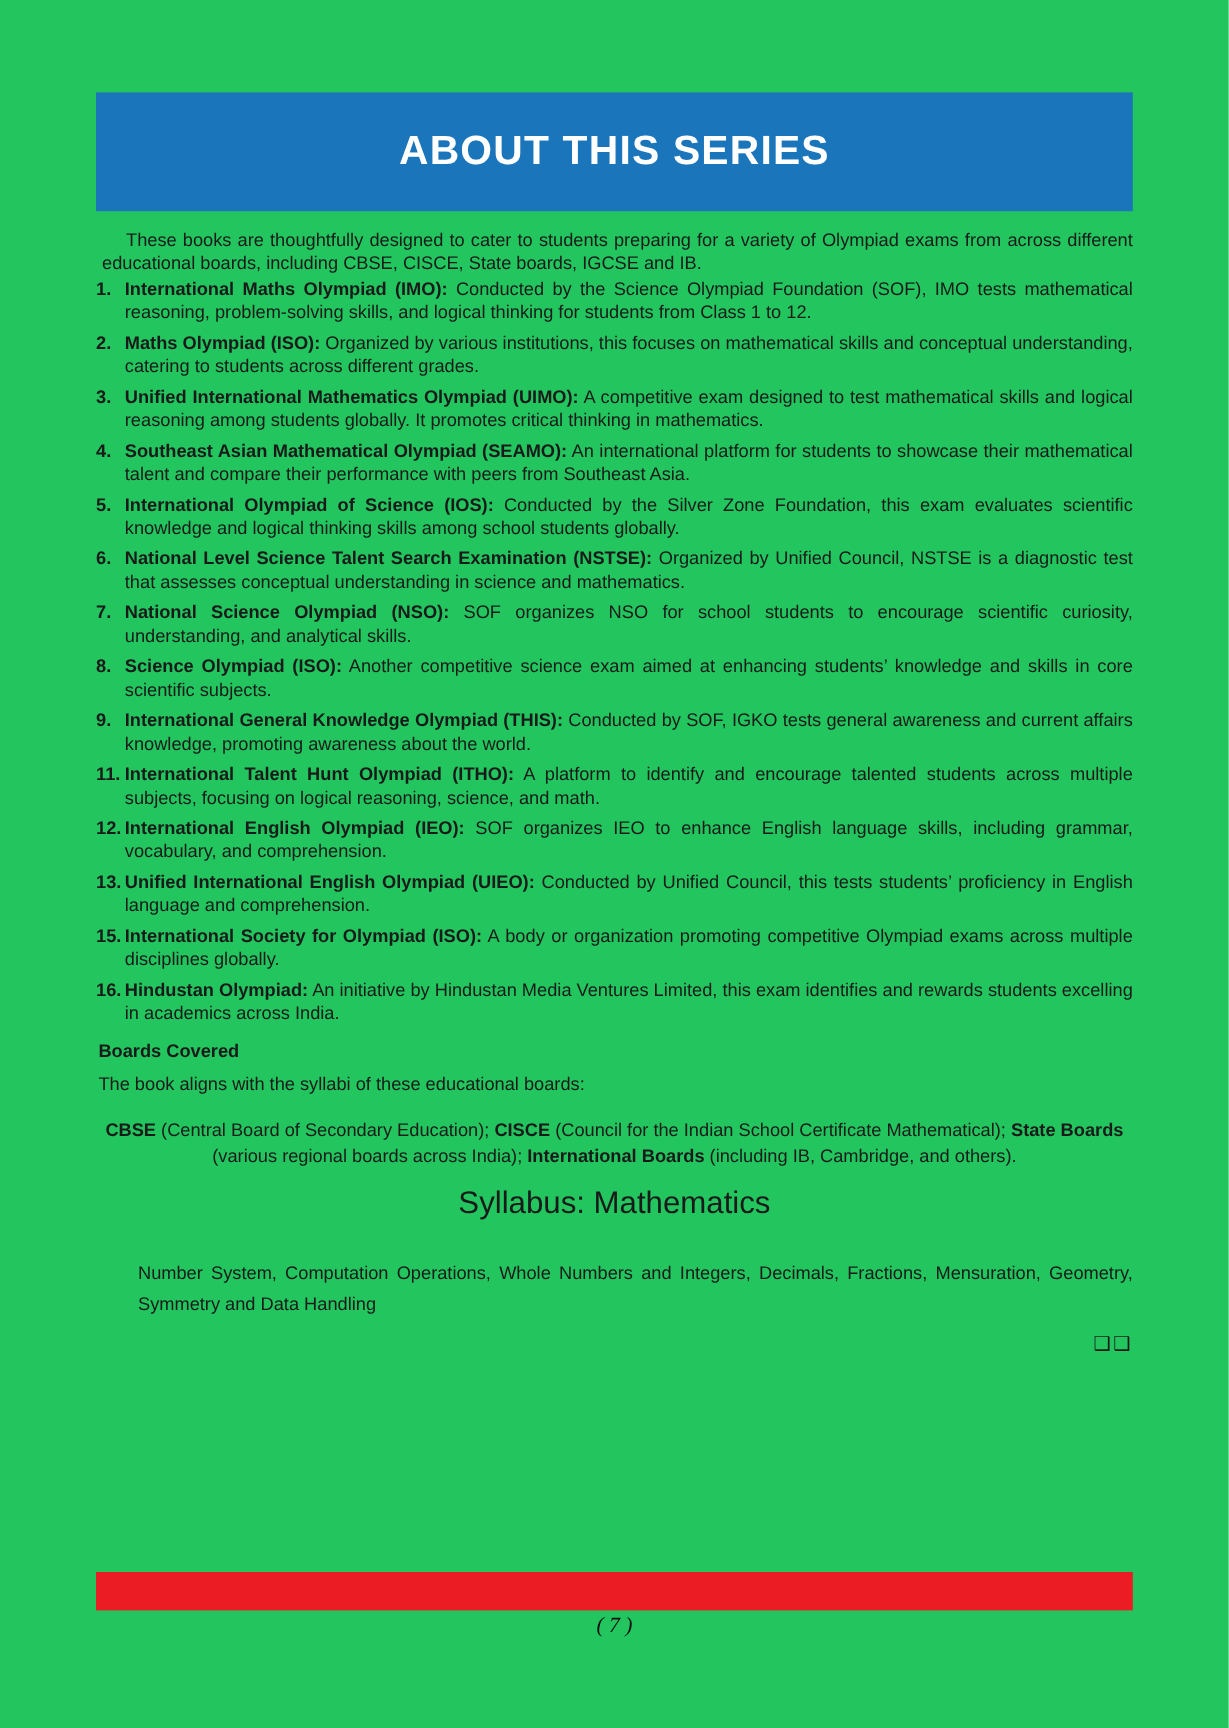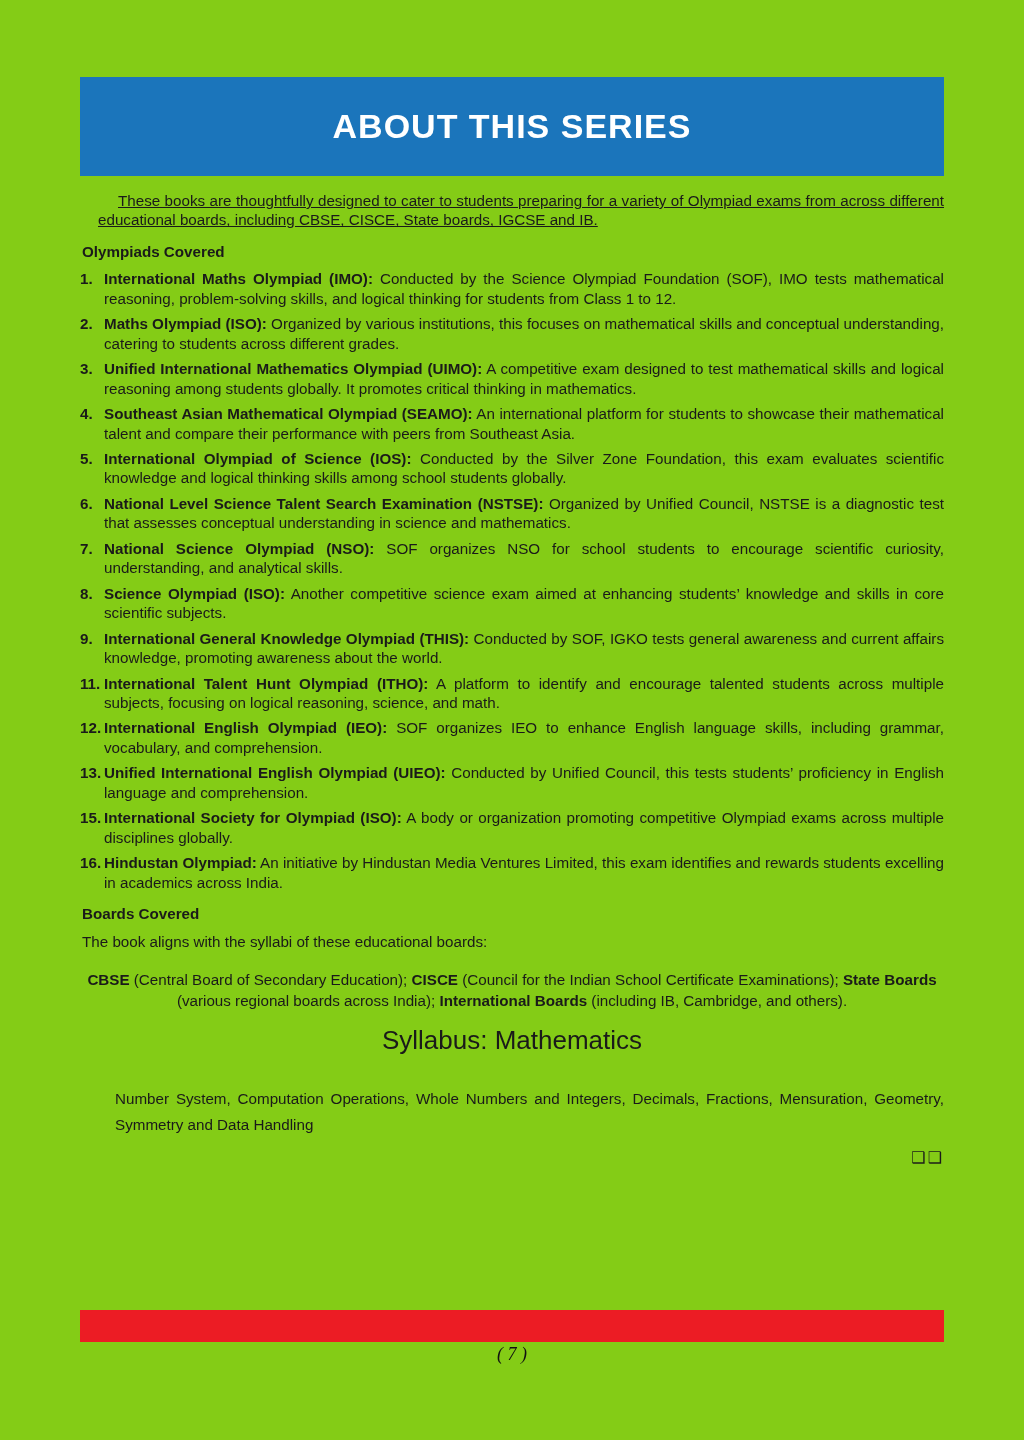--- a/index.html
+++ b/index.html
@@ -1,21 +1,21 @@
 <!DOCTYPE html>
 <html style="--banner-blue: #1B75BB; --band-red: #EC1C24; --text: #1A1A1A;"><head>
 <meta charset="utf-8">
 <style>
   html, body { margin: 0; padding: 0; background: #ffffff; }
   .page {
     position: relative;
     width: 1024px;
     height: 1440px;
     margin: 0 auto;
-    background: #84cc16;
+    background: #22c55e;
     font-family: "Liberation Sans", sans-serif;
     color: var(--text, #1a1a1a);
     overflow: hidden;
   }
   .content { padding: 0 80px; }
 
   .banner {
     margin-top: 77px;
     height: 99px;
     background: var(--banner-blue, #1B75BB);
@@ -27,24 +27,23 @@
     margin: 0;
     color: #ffffff;
     font-size: 34px;
     font-weight: bold;
     letter-spacing: 1px;
   }
 
   p, h2 { font-size: 15.2px; line-height: 1.28; }
 
   .intro {
-    margin: 15px 0 0 18px;
+    margin: 15px 0 0 5px;
     text-indent: 20px;
     text-align: justify;
-    text-decoration: underline;
   }
 
   .section-heading {
     font-size: 15.2px;
     font-weight: bold;
     margin: 12px 0 8px 2px;
   }
 
   .olist { margin-top: 2px; }
   .item { display: flex; margin-bottom: 6px; }
@@ -106,21 +105,20 @@
 
 <div class="page">
   <div class="content">
 
     <div class="banner">
       <h1>ABOUT THIS SERIES</h1>
     </div>
 
     <p class="intro">These books are thoughtfully designed to cater to students preparing for a variety of Olympiad exams from across different educational boards, including CBSE, CISCE, State boards, IGCSE and IB.</p>
 
-    <h2 class="section-heading">Olympiads Covered</h2>
 
     <div class="olist">
         <div class="item">
           <span class="num">1.</span>
           <p class="ibody"><b>International Maths Olympiad (IMO):</b><span> Conducted by the Science Olympiad Foundation (SOF), IMO tests mathematical reasoning, problem-solving skills, and logical thinking for students from Class 1 to 12.</span></p>
         </div>
         <div class="item">
           <span class="num">2.</span>
           <p class="ibody"><b>Maths Olympiad (ISO):</b><span> Organized by various institutions, this focuses on mathematical skills and conceptual understanding, catering to students across different grades.</span></p>
         </div>
@@ -171,21 +169,21 @@
         <div class="item">
           <span class="num">16.</span>
           <p class="ibody"><b>Hindustan Olympiad:</b><span> An initiative by Hindustan Media Ventures Limited, this exam identifies and rewards students excelling in academics across India.</span></p>
         </div>
       </div>
 
     <h2 class="section-heading">Boards Covered</h2>
 
     <p class="boards-intro">The book aligns with the syllabi of these educational boards:</p>
 
-    <p class="boards-line"><b>CBSE</b><span> (Central Board of Secondary Education); </span><b>CISCE</b><span> (Council for the Indian School Certificate Examinations); </span><b>State Boards</b><span> (various regional boards across India); </span><b>International Boards</b><span> (including IB, Cambridge, and others).</span></p>
+    <p class="boards-line"><b>CBSE</b><span> (Central Board of Secondary Education); </span><b>CISCE</b><span> (Council for the Indian School Certificate Mathematical); </span><b>State Boards</b><span> (various regional boards across India); </span><b>International Boards</b><span> (including IB, Cambridge, and others).</span></p>
 
     <h1 class="syllabus-title">Syllabus: Mathematics</h1>
 
     <p class="syllabus-body">Number System, Computation Operations, Whole Numbers and Integers, Decimals, Fractions, Mensuration, Geometry, Symmetry and Data Handling</p>
 
     <div class="end-marks">❑❑</div>
 
   </div>
 
   <div class="red-band"></div>

